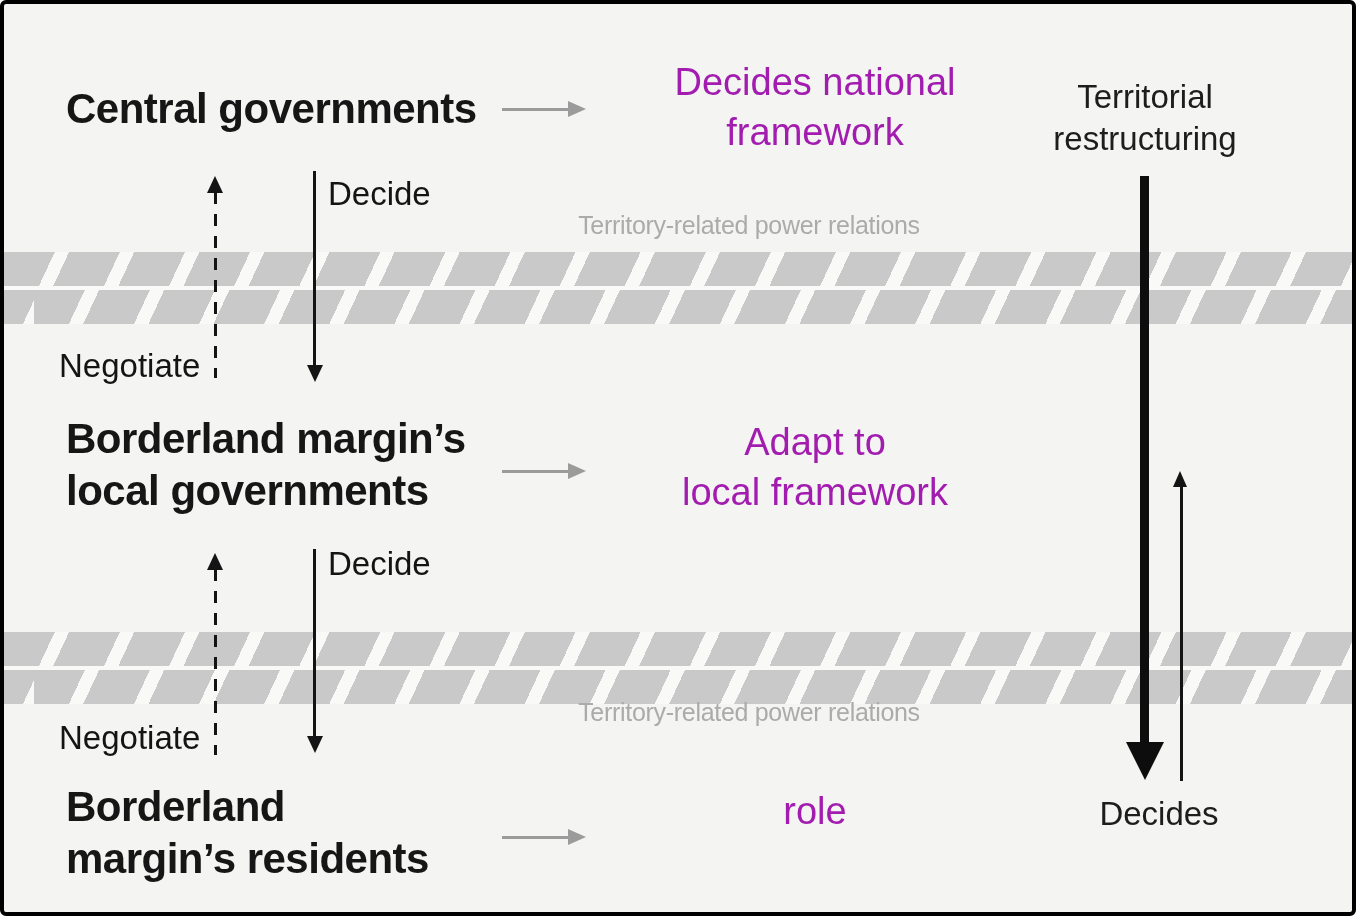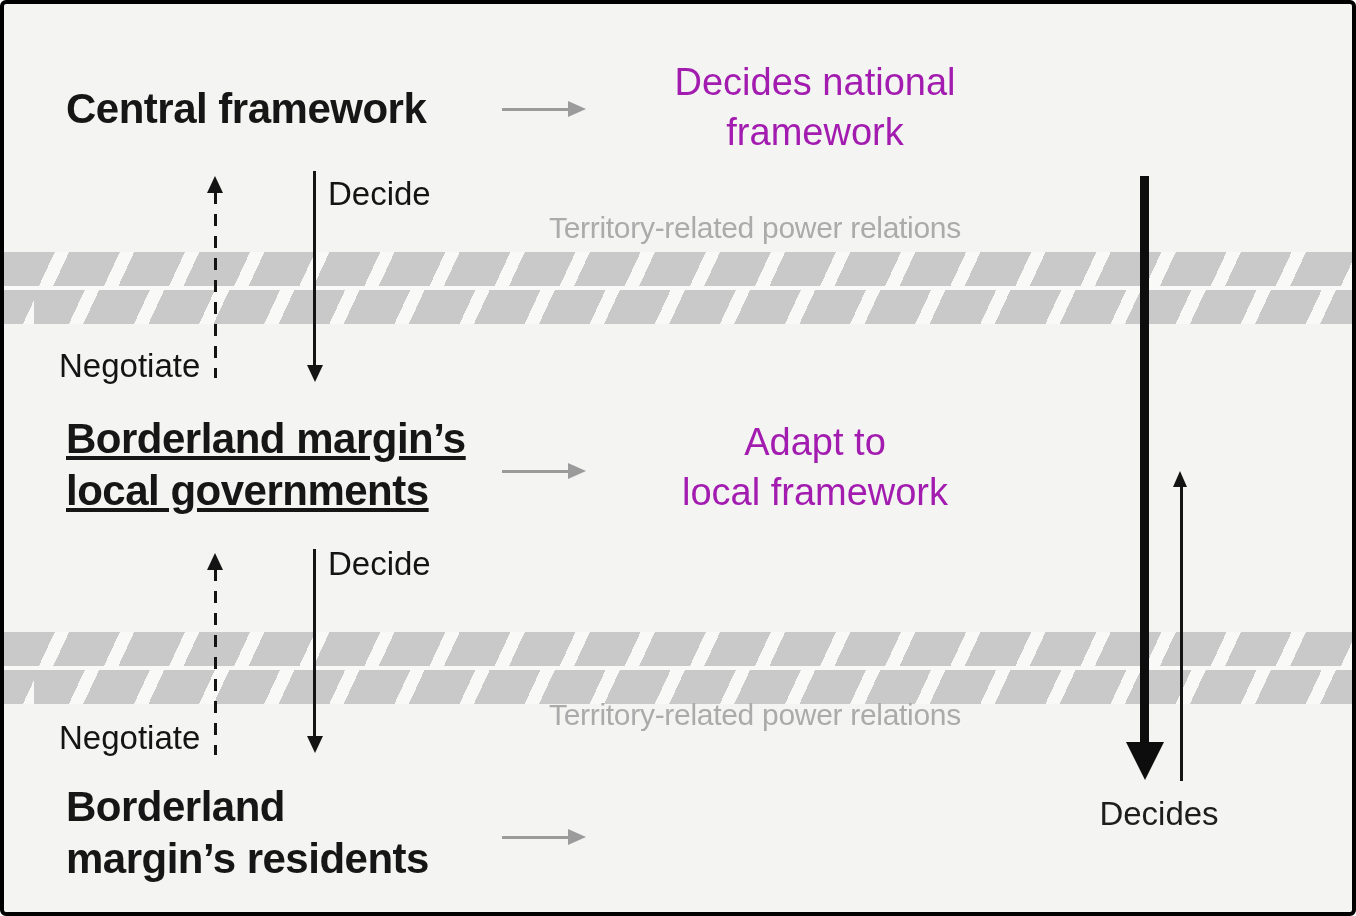--- a/index.html
+++ b/index.html
@@ -44,21 +44,21 @@
   .verb-label {
     font-size: 33px;
     line-height: 1.2;
     white-space: nowrap;
     color: #141414;
   }
   .band-label {
     left: 545px;
     width: 400px;
     text-align: center;
-    font-size: 30px;
+    font-size: 25px;
     line-height: 1.2;
     letter-spacing: -0.3px;
     color: #ababab;
     white-space: nowrap;
   }
 
   
   .band { left: 0; width: 100%; height: 72px; background: rgba(255,255,255,0.45); }
   .stripe-row {
     position: absolute;
@@ -112,37 +112,37 @@
     <div class="stripe-row r2"></div>
   </div>
   <div class="abs band" style="top:628px;">
     <div class="stripe-row r1"></div>
     <div class="stripe-row r2"></div>
   </div>
   <div class="abs band-label" style="top:206px;">Territory-related power relations</div>
   <div class="abs band-label" style="top:693px;">Territory-related power relations</div>
 
   <div class="abs row-title" style="left:62px; top:79px;">
-    <span style="display:block">Central framework</span>
+    <span style="display:block">Central governments</span>
   </div>
   <div class="abs flow-line" style="left:498px; top:104px;"></div>
   <div class="abs flow-head" style="left:564px; top:97px;"></div>
   <div class="abs outcome" style="top:53px;">
     <span style="display:block">Decides national</span>
     <span style="display:block">framework</span>
   </div>
 
   <div class="abs head-up" style="left:203px; top:172px;"></div>
   <div class="abs vline-dashed" style="left:210px; top:188px; height:186px;"></div>
   <div class="abs vline-solid" style="left:309px; top:167px; height:194px;"></div>
   <div class="abs head-down" style="left:303px; top:361px;"></div>
   <div class="abs verb-label" style="left:324px; top:170px;">Decide</div>
   <div class="abs verb-label" style="left:55px; top:342px;">Negotiate</div>
 
-  <div class="abs row-title" style="left:62px; top:409px;text-decoration:underline;">
+  <div class="abs row-title" style="left:62px; top:409px;">
     <span style="display:block">Borderland margin’s</span>
     <span style="display:block">local governments</span>
   </div>
   <div class="abs flow-line" style="left:498px; top:466px;"></div>
   <div class="abs flow-head" style="left:564px; top:459px;"></div>
   <div class="abs outcome" style="top:413px;">
     <span style="display:block">Adapt to</span>
     <span style="display:block">local framework</span>
   </div>
 
@@ -153,22 +153,27 @@
   <div class="abs verb-label" style="left:324px; top:540px;">Decide</div>
   <div class="abs verb-label" style="left:55px; top:714px;">Negotiate</div>
 
   <div class="abs row-title" style="left:62px; top:777px;">
     <span style="display:block">Borderland</span>
     <span style="display:block">margin’s residents</span>
   </div>
   <div class="abs flow-line" style="left:498px; top:832px;"></div>
   <div class="abs flow-head" style="left:564px; top:825px;"></div>
   <div class="abs outcome" style="top:783px; line-height:48px;">
+    <span style="display:block">role</span>
   </div>
 
+  <div class="abs side-label" style="left:1041px; top:72px; width:200px;">
+    <span style="display:block">Territorial</span>
+    <span style="display:block">restructuring</span>
+  </div>
   <div class="abs thick-shaft" style="left:1136px; top:172px; height:566px;"></div>
   <div class="abs thick-head" style="left:1122px; top:738px;"></div>
 
   <div class="abs head-up" style="left:1169px; top:467px; border-left-width:7px; border-right-width:7px; border-bottom-width:16px;"></div>
   <div class="abs thin-shaft" style="left:1176px; top:482px; height:295px;"></div>
   <div class="abs side-label" style="left:1055px; top:789px; width:200px;">
     <span style="display:block">Decides</span>
   </div>
 
 </div>

